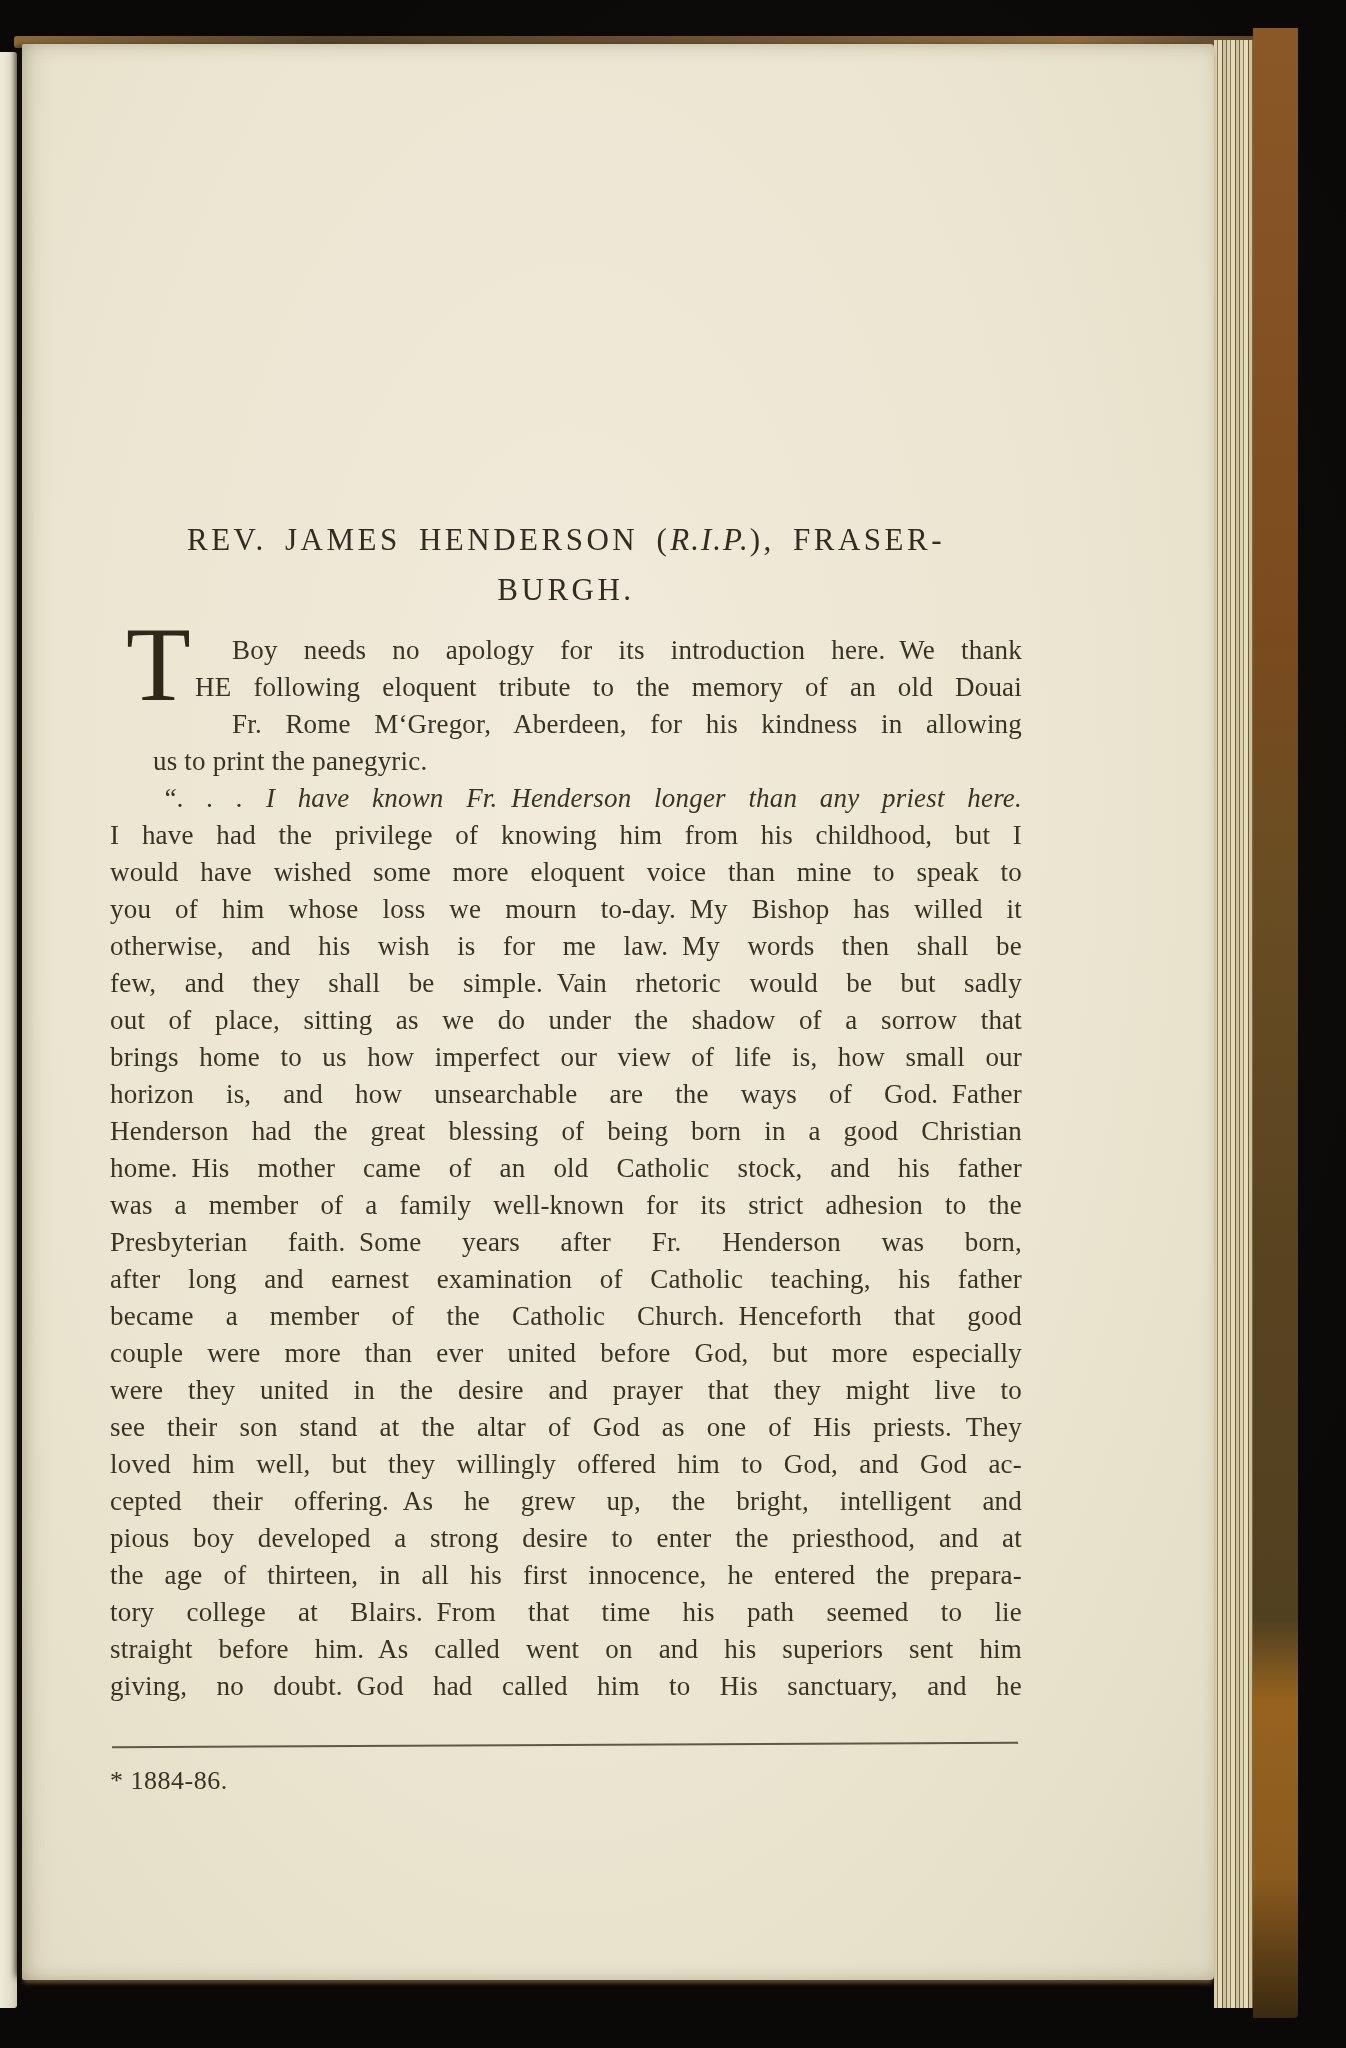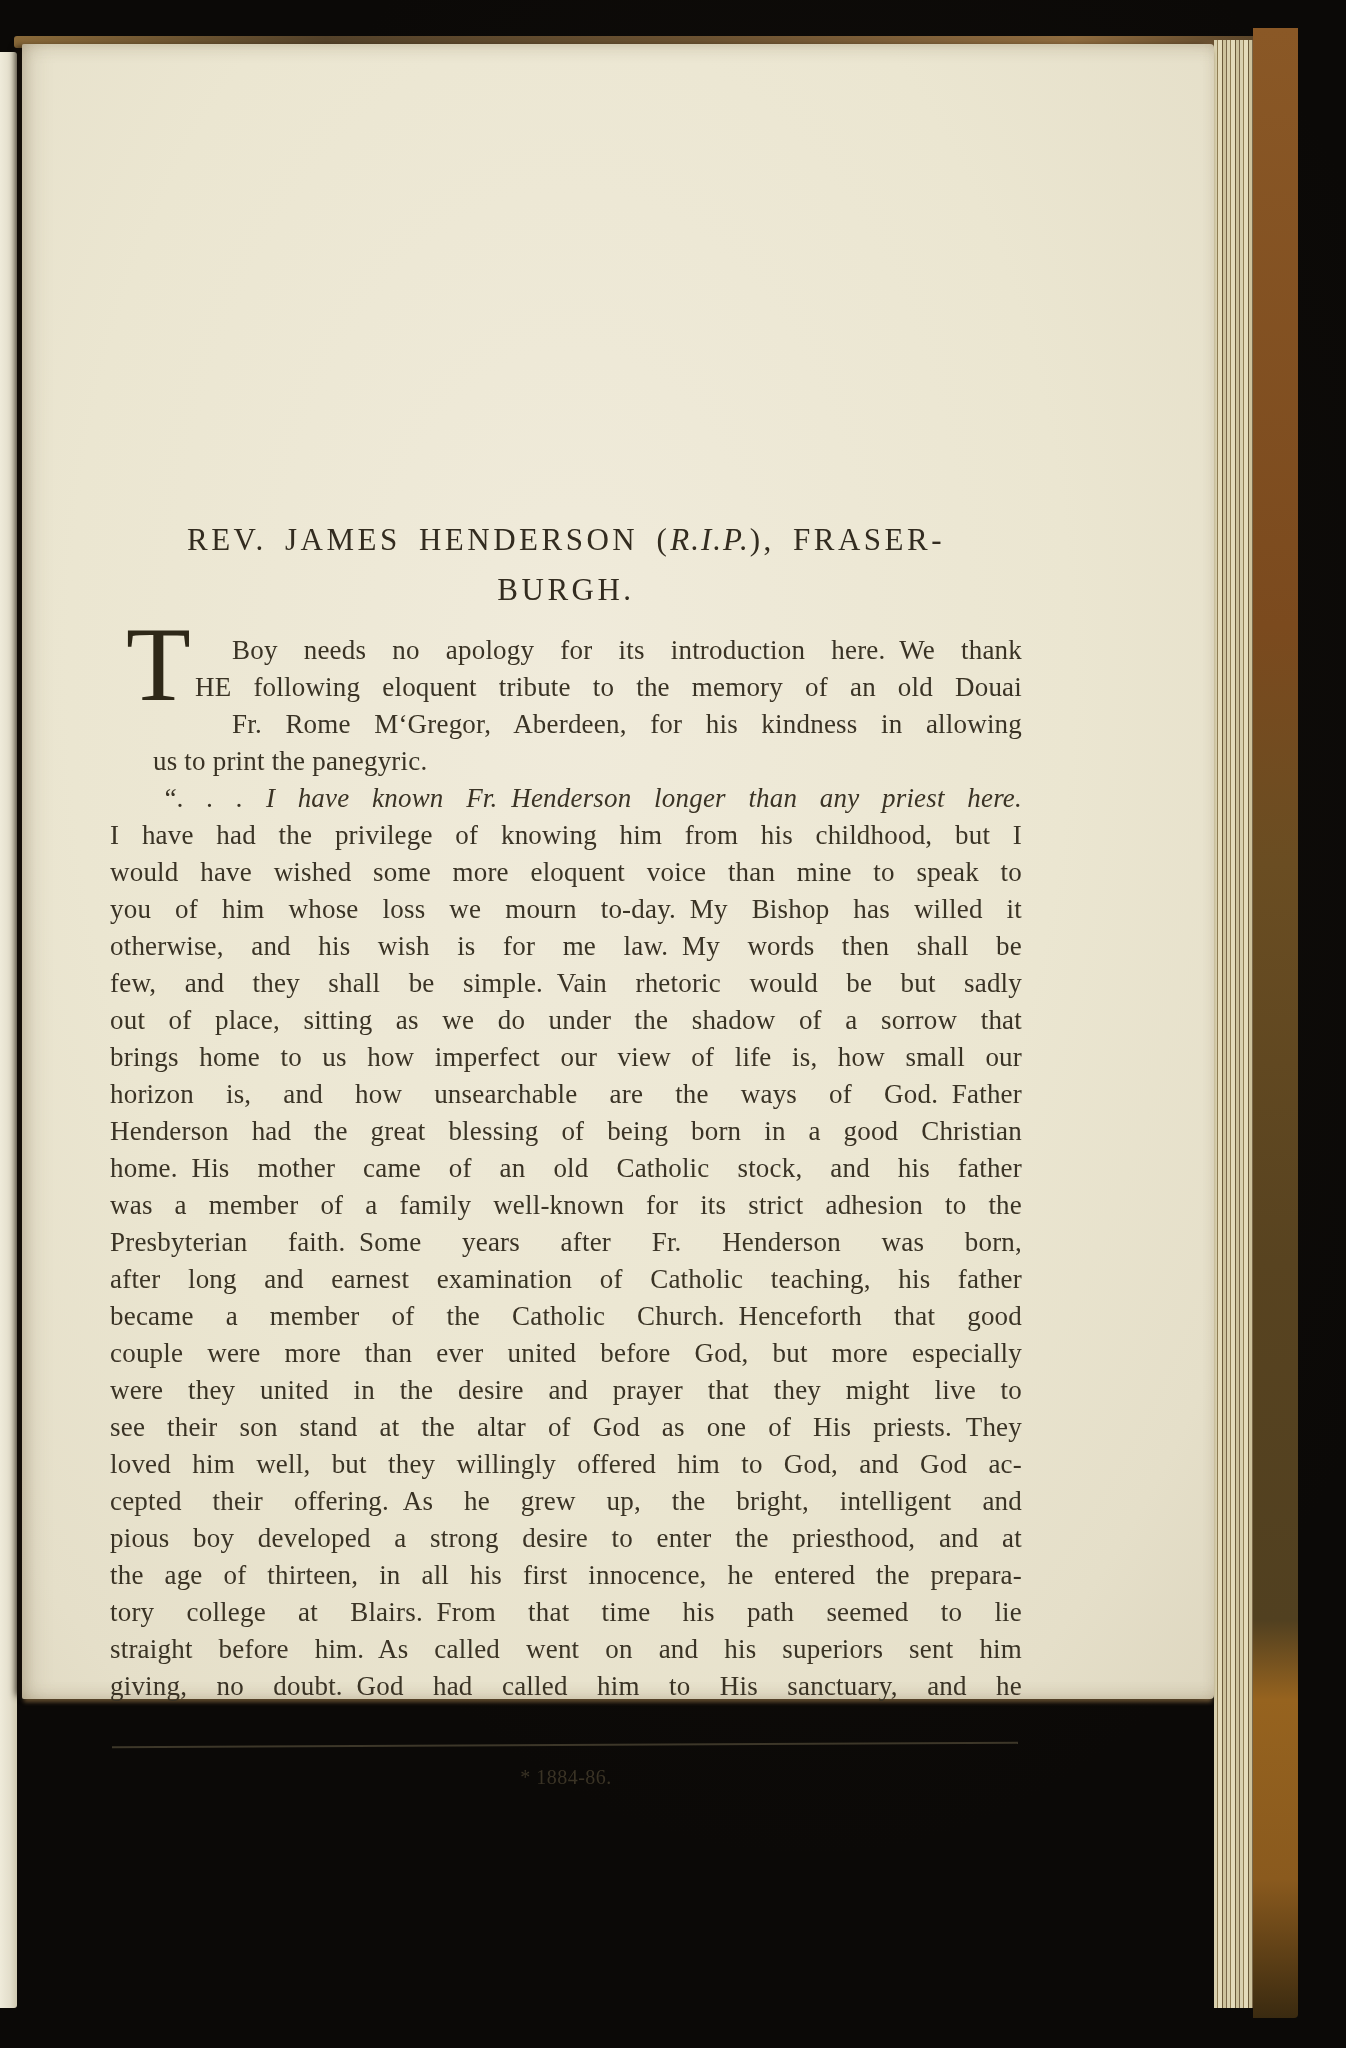--- a/index.html
+++ b/index.html
@@ -22,21 +22,21 @@
 
   
   .top-edge{
     position:absolute;left:14px;top:36px;width:1246px;height:12px;
     background:linear-gradient(to right,#8a6a3a,#54422a 25%,#6b5232 55%,#8f6c40 85%,#5a452a);
     border-radius:3px;
   }
 
   
   .page{
-    position:absolute;left:22px;top:44px;width:1192px;height:1655px;
+    position:absolute;left:22px;top:44px;width:1192px;height:1936px;
     background:
       radial-gradient(ellipse at 46% 38%, #f0ebdb 0%, #ebe6d1 55%, #e5dfc9 85%, #ded7c0 100%);
     box-shadow:
       -9px 0 7px -3px rgba(24,17,9,.85),
       0 5px 4px -2px #6b5434,
       inset 14px 0 28px -14px rgba(90,70,40,.35),
       inset 0 -6px 18px -8px rgba(120,95,55,.30),
       inset 0 8px 20px -10px rgba(120,95,55,.28);
     border-radius:2px 4px 4px 2px;
     color:#38311f;
@@ -82,21 +82,21 @@
   .line.dc2{padding-left:122px;}
   .line.par-end{text-align-last:left;margin-left:43px;}
   .line.par-start{text-indent:52px;font-style:italic;}
 
   .footnote-rule{
     position:absolute;left:90px;top:1700px;width:906px;height:2px;
     background:#46402f;transform:rotate(-0.28deg);opacity:.85;
   }
   .footnote{
     position:absolute;left:88px;top:1722px;width:912px;
-    text-align:center;font-size:20px;color:#3a3325;letter-spacing:.5px;
+    text-align:left;font-size:26px;color:#3a3325;letter-spacing:.5px;
   }
 </style>
 </head>
 <body>
 
 <div class="canvas">
 
   <div class="left-sliver"></div>
   <div class="top-edge"></div>
   <div class="page-stack"></div>

